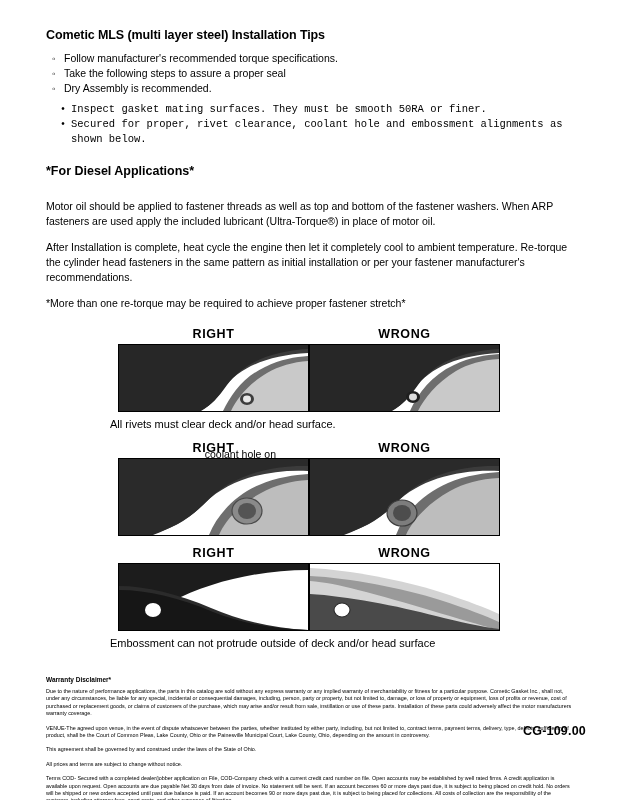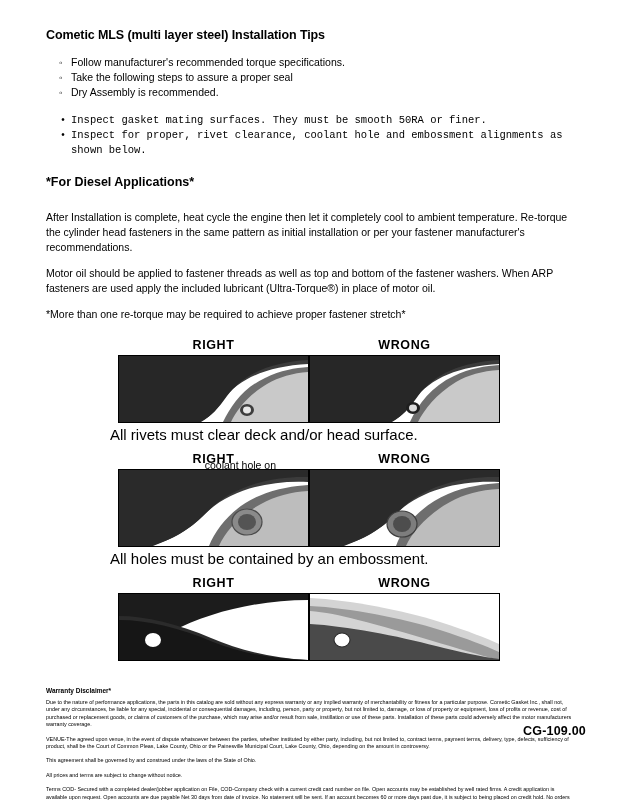--- a/index.html
+++ b/index.html
@@ -23,21 +23,21 @@
     padding: 28px 46px 10px 46px;
   }
   h1.title {
     font-size: 12.5px;
     font-weight: bold;
     margin: 0 0 9px 0;
     letter-spacing: -0.1px;
   }
   ul.bullets {
     list-style: none;
-    margin: 13px;
+    margin: 6px;
     padding: 0;
   }
   ul.bullets > li {
     font-size: 10.5px;
     line-height: 15px;
     padding-left: 12px;
     position: relative;
   }
   ul.bullets > li::before {
     content: "\25E6";
@@ -104,21 +104,21 @@
     box-sizing: border-box;
     overflow: hidden;
     position: relative;
     background: #ffffff;
   }
   .fig-box.tall {
     height: 78px;
   }
   .fig-box svg { display: block; }
   .fig-caption {
-    font-size: 15px;
+    font-size: 11px;
     line-height: 14px;
     margin: 5px 0 0 0;
     padding-left: 0;
   }
   .caption-wrap {
     width: 398px;
     margin: 0 auto;
   }
 
   
@@ -163,26 +163,26 @@
 
   <h1 class="title">Cometic MLS (multi layer steel) Installation Tips</h1>
 
   <ul class="bullets">
     <li>Follow manufacturer's recommended torque specifications.</li>
     <li>Take the following steps to assure a proper seal</li>
     <li>Dry Assembly is recommended.</li>
   </ul>
   <ul class="subbullets">
     <li>Inspect gasket mating surfaces.  They must be smooth 50RA or finer.</li>
-    <li>Inspect for proper, rivet clearance, coolant hole and embossment alignments as shown below.</li>
+    <li>Secured for proper, rivet clearance, coolant hole and embossment alignments as shown below.</li>
   </ul>
 
   <h2 class="section">*For Diesel Applications*</h2>
+  <p class="body">Motor oil should be applied to fastener threads as well as top and bottom of the fastener washers. When ARP fasteners are used apply the included lubricant (Ultra-Torque®) in place of motor oil.</p>
   <p class="body">After Installation is complete, heat cycle the engine then let it completely cool to ambient temperature. Re-torque the cylinder head fasteners in the same pattern as initial installation or per your fastener manufacturer's recommendations.</p>
-  <p class="body">Motor oil should be applied to fastener threads as well as top and bottom of the fastener washers. When ARP fasteners are used apply the included lubricant (Ultra-Torque®) in place of motor oil.</p>
   <p class="body last">*More than one re-torque may be required to achieve proper fastener stretch*</p>
 
   <div class="figures">
 
     <div class="fig-row">
       <div class="fig-col">
         <div class="fig-label">RIGHT</div>
         <div class="fig-box">
           <svg width="189" height="66" viewBox="0 0 189 66">
             <rect x="0" y="0" width="189" height="66" fill="#ffffff"></rect>
@@ -251,23 +251,20 @@
               <path d="M0,0 H189 V7 C152,6 114,16 90,40 C74,57 58,67 34,76 H0 Z" fill="#2a2a2a"></path>
               <path d="M92,76 C100,56 118,36 142,26 C158,18 176,16 189,15 V76 Z" fill="#bdbdbd"></path>
               <path d="M86,76 C94,54 114,34 138,24 C156,16 176,14 189,13 V19 C170,20 154,24 140,32 C118,44 102,62 96,76 Z" fill="#6e6e6e"></path>
               <ellipse cx="92" cy="54" rx="15" ry="13" fill="#7d7d7d" stroke="#3d3d3d" stroke-width="1.2"></ellipse>
               <ellipse cx="92" cy="54" rx="9" ry="8" fill="#4d4d4d"></ellipse>
             </svg>
           </div>
         </div>
       </div>
     </div>
-    <div class="caption-wrap">
-      <p class="fig-caption">All holes must be contained by an embossment.</p>
-    </div>
 
     <div class="fig-row" style="margin-top:10px;">
       <div class="fig-col">
         <div class="fig-label">RIGHT</div>
         <div class="fig-box">
           <svg width="189" height="66" viewBox="0 0 189 66">
             <rect x="0" y="0" width="189" height="66" fill="#ffffff"></rect>
             <path d="M0,0 H189 V6 C140,6 90,18 52,38 C30,50 14,58 0,62 Z" fill="#1c1c1c"></path>
             <path d="M0,22 C26,22 60,30 92,44 C120,56 152,64 189,66 H0 Z" fill="#2b2b2b"></path>
             <path d="M0,26 C28,26 62,34 94,48 C122,59 154,65 189,66 H0 Z" fill="#161616"></path>
@@ -281,20 +278,23 @@
           <svg width="189" height="66" viewBox="0 0 189 66">
             <rect x="0" y="0" width="189" height="66" fill="#ffffff"></rect>
             <path d="M0,4 C40,6 92,16 130,28 C158,37 176,44 189,50 V66 H0 Z" fill="#d4d4d4"></path>
             <path d="M0,12 C40,14 92,24 130,36 C158,45 176,52 189,58 V66 C150,56 96,38 48,26 C30,21 14,18 0,17 Z" fill="#9a9a9a"></path>
             <path d="M0,30 C36,32 88,42 126,52 C150,58 172,63 189,65 V66 H0 Z" fill="#4a4a4a"></path>
             <ellipse cx="32" cy="46" rx="8" ry="7" fill="#ffffff" stroke="#2b2b2b" stroke-width="1.1"></ellipse>
           </svg>
         </div>
       </div>
     </div>
+    <div class="caption-wrap">
+      <p class="fig-caption">Embossment can not protrude outside of deck and/or head surface</p>
+    </div>
 
   </div>
 
   <div class="warranty">
     <h3>Warranty Disclaimer*</h3>
     <p>Due to the nature of performance applications, the parts in this catalog are sold without any express warranty or any implied warranty of merchantability or fitness for a particular purpose.  Cometic Gasket Inc., shall not, under any circumstances, be liable for any special, incidental or consequential damages, including, person, party or property, but not limited to, damage, or loss of property or equipment, loss of profits or revenue, cost of purchased or replacement goods, or claims of customers of the purchase, which may arise and/or result from sale, instillation or use of these parts.  Installation of these parts could adversely affect the motor manufacturers warranty coverage.</p>
     <p>VENUE-The agreed upon venue, in the event of dispute whatsoever between the parties, whether instituted by either party, including, but not limited to, contract terms, payment terms, delivery, type, defects, sufficiency of product, shall be the Court of Common Pleas, Lake County, Ohio or the Painesville Municipal Court, Lake County, Ohio, depending on the amount in controversy.</p>
     <p>This agreement shall be governed by and construed under the laws of the State of Ohio.</p>
     <p>All prices and terms are subject to change without notice.</p>
     <p>Terms COD- Secured with a completed dealer/jobber application on File, COD-Company check with a current credit card number on file.  Open accounts may be established by well rated firms.  A credit application is available upon request.  Open accounts are due payable Net 30 days from date of invoice.  No statement will be sent.  If an account becomes 60 or more days past due, it is subject to being placed on credit hold.  No orders will be shipped or new orders accepted until past due balance is paid.  If an account becomes 90 or more days past due, it is subject to being placed for collections.  All costs of collection are the responsibility of the customer, including attorney fees, court costs, and other expenses of litigation.</p>

